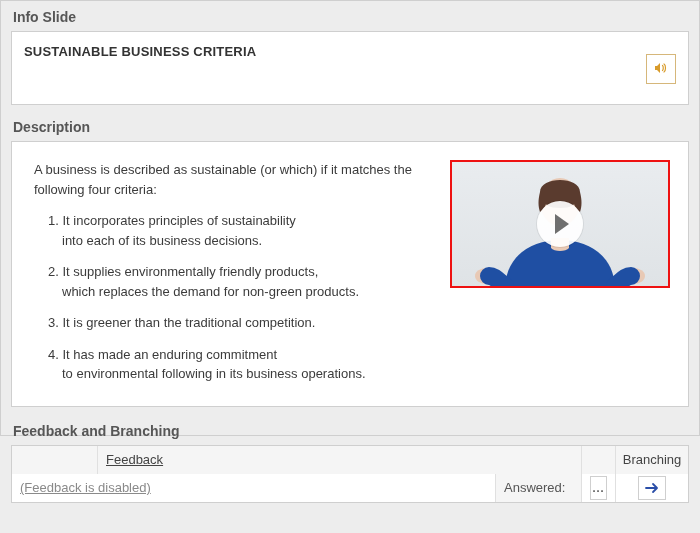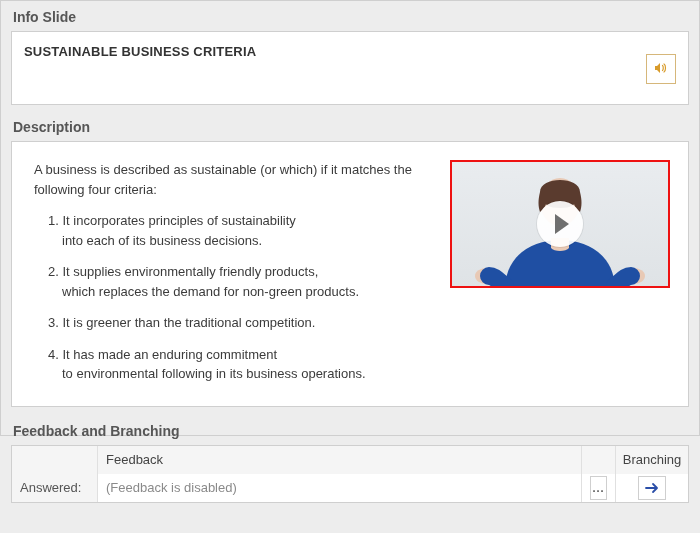--- a/index.html
+++ b/index.html
@@ -132,21 +132,21 @@
   .cell {
     border-right: 1px solid #e0e0e0;
     display: flex;
     align-items: center;
     padding: 0 8px;
     box-sizing: border-box;
     color:#555;
   }
   .fb-row .cell:last-child { border-right: none; }
   .col-label    { width: 86px; background:#f5f5f5; }
-  .col-feedback { flex: 1; }
+  .col-feedback { flex: 1; text-decoration: underline; }
   .col-more     { width: 34px; justify-content: center; }
   .col-branch   { width: 72px; justify-content: center; }
   .fb-body .col-label { background:#f5f5f5; }
   .disabled-text { color:#8a8a8a; }
   .more-btn, .branch-btn {
     border: 1px solid #cfcfcf;
     background: #fff;
     height: 22px;
     display: inline-flex;
     align-items: center;
@@ -214,22 +214,22 @@
 
   <div class="section-title" style="margin-top:16px">Feedback and Branching</div>
   <div class="fb-table">
     <div class="fb-row fb-header">
       <div class="cell col-label"></div>
       <div class="cell col-feedback">Feedback</div>
       <div class="cell col-more"></div>
       <div class="cell col-branch">Branching</div>
     </div>
     <div class="fb-row fb-body">
+      <div class="cell col-feedback disabled-text">(Feedback is disabled)</div>
       <div class="cell col-label">Answered:</div>
-      <div class="cell col-feedback disabled-text">(Feedback is disabled)</div>
       <div class="cell col-more">
         <div class="more-btn">
           <span>...</span>
         </div>
       </div>
       <div class="cell col-branch">
         <div class="branch-btn">
           <span>
             <svg width="14" height="12" viewBox="0 0 14 12">
                 <path d="M1 6h10M8 2l4 4-4 4" stroke="#2a4ea8" stroke-width="1.8" fill="none" stroke-linecap="round" stroke-linejoin="round"></path>

